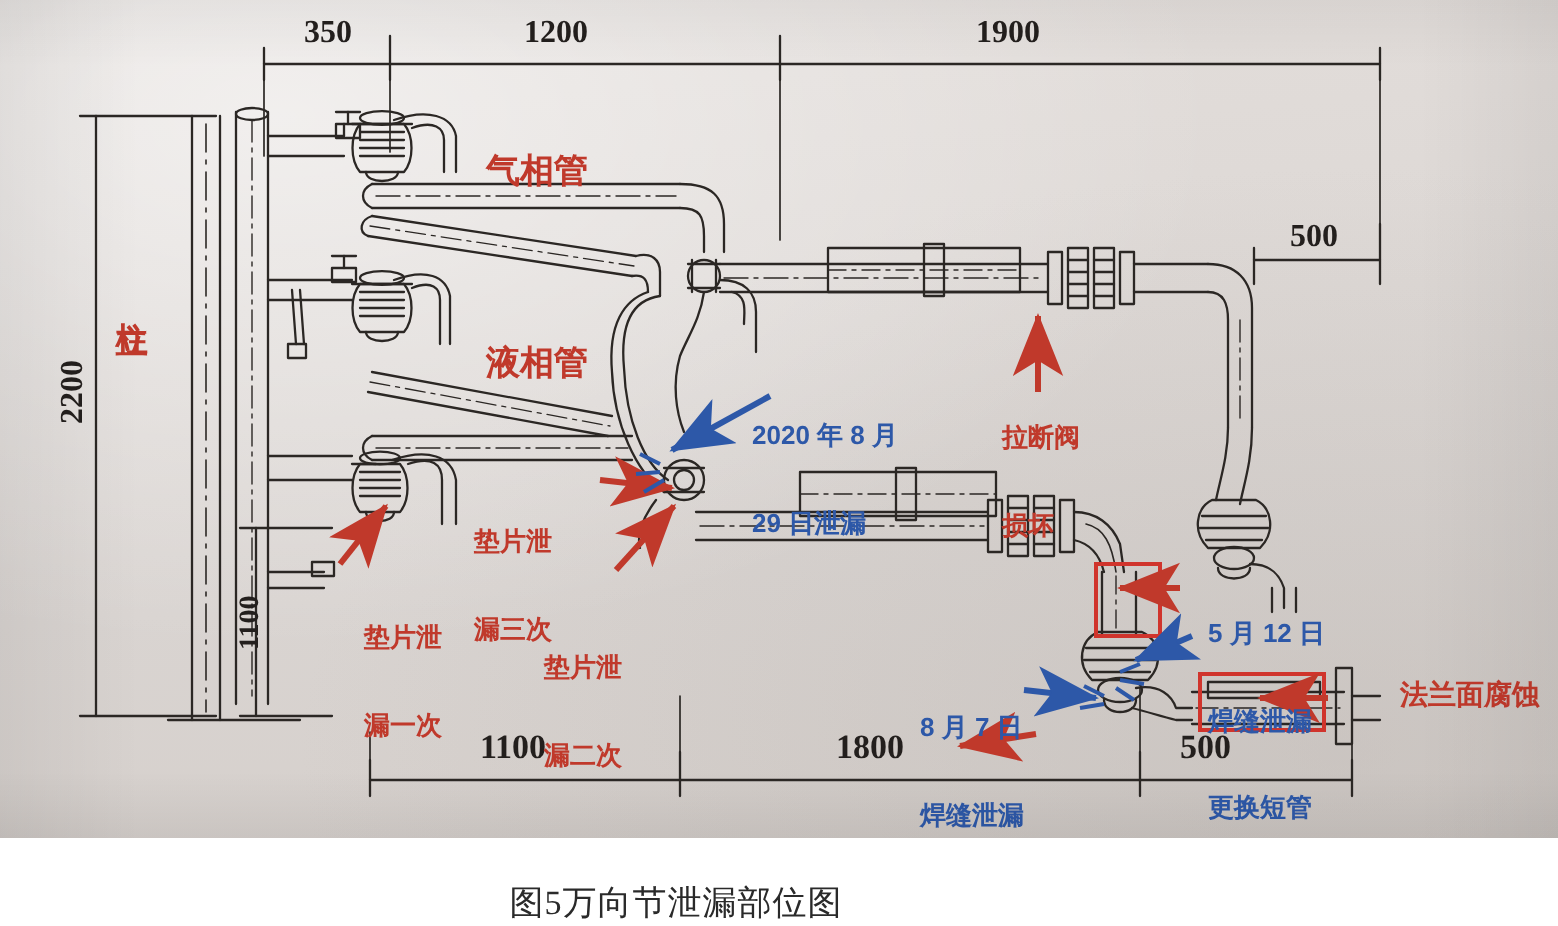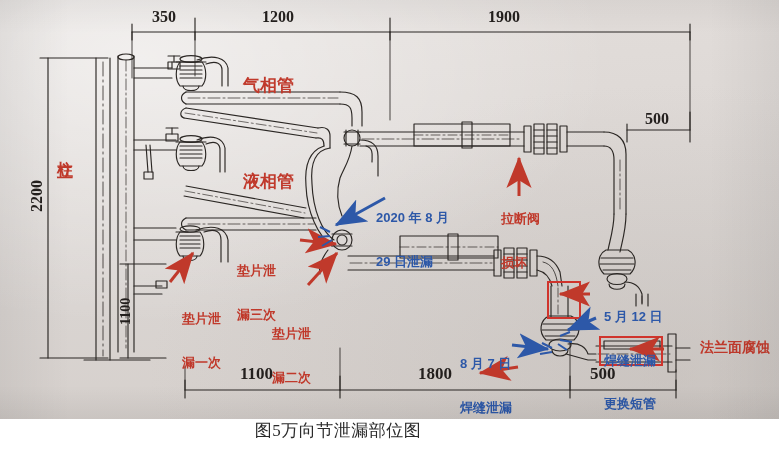--- a/index.html
+++ b/index.html
@@ -33,21 +33,21 @@
   .lbl{position:absolute;white-space:pre;line-height:1.12;}
   .red   {color:#c0392b;font-weight:bold;}
   .blue  {color:#2d58a8;font-weight:bold;}
   .dim   {color:#231f1d;font-family:"Liberation Serif","DejaVu Serif",serif;font-weight:bold;}
   .vert  {writing-mode:vertical-rl;text-orientation:upright;}
   .rot90 {transform:rotate(-90deg);transform-origin:left top;}
 
   
   #caption{
     position:absolute;left:0;top:419px;width:676px;height:44px;
-    background:#ffffff;display:flex;align-items:flex-start;justify-content:center;
+    background:#ffffff;display:flex;align-items:flex-end;justify-content:center;
   }
   #caption span{
     font-family:"Liberation Serif","DejaVu Serif",serif;
     font-size:17px;color:#2a2a2a;letter-spacing:.5px;
   }
 </style>
 </head>
 <body>
 
 <div id="root">

